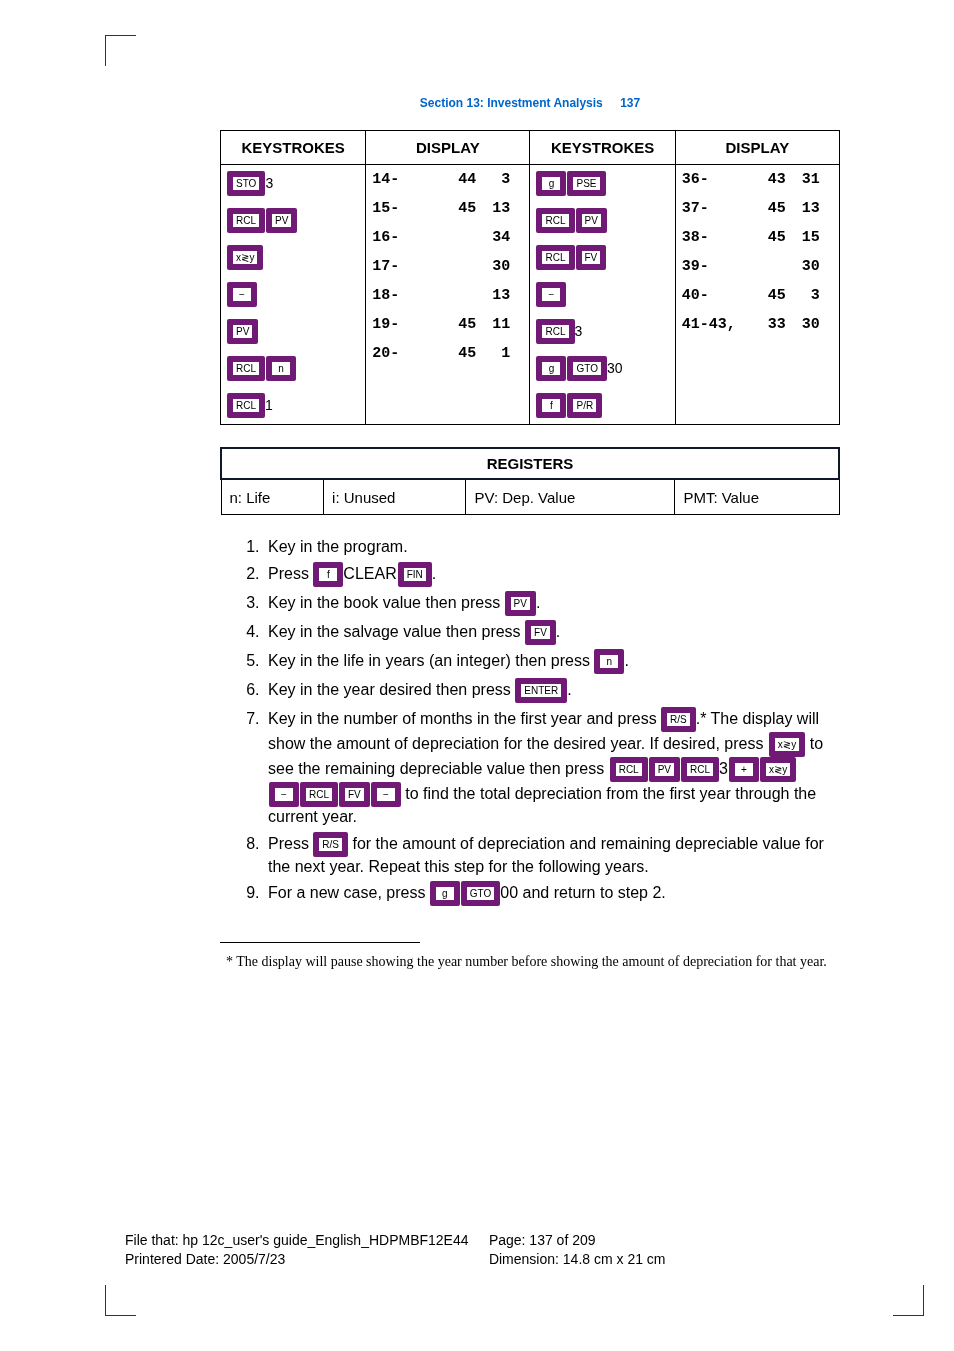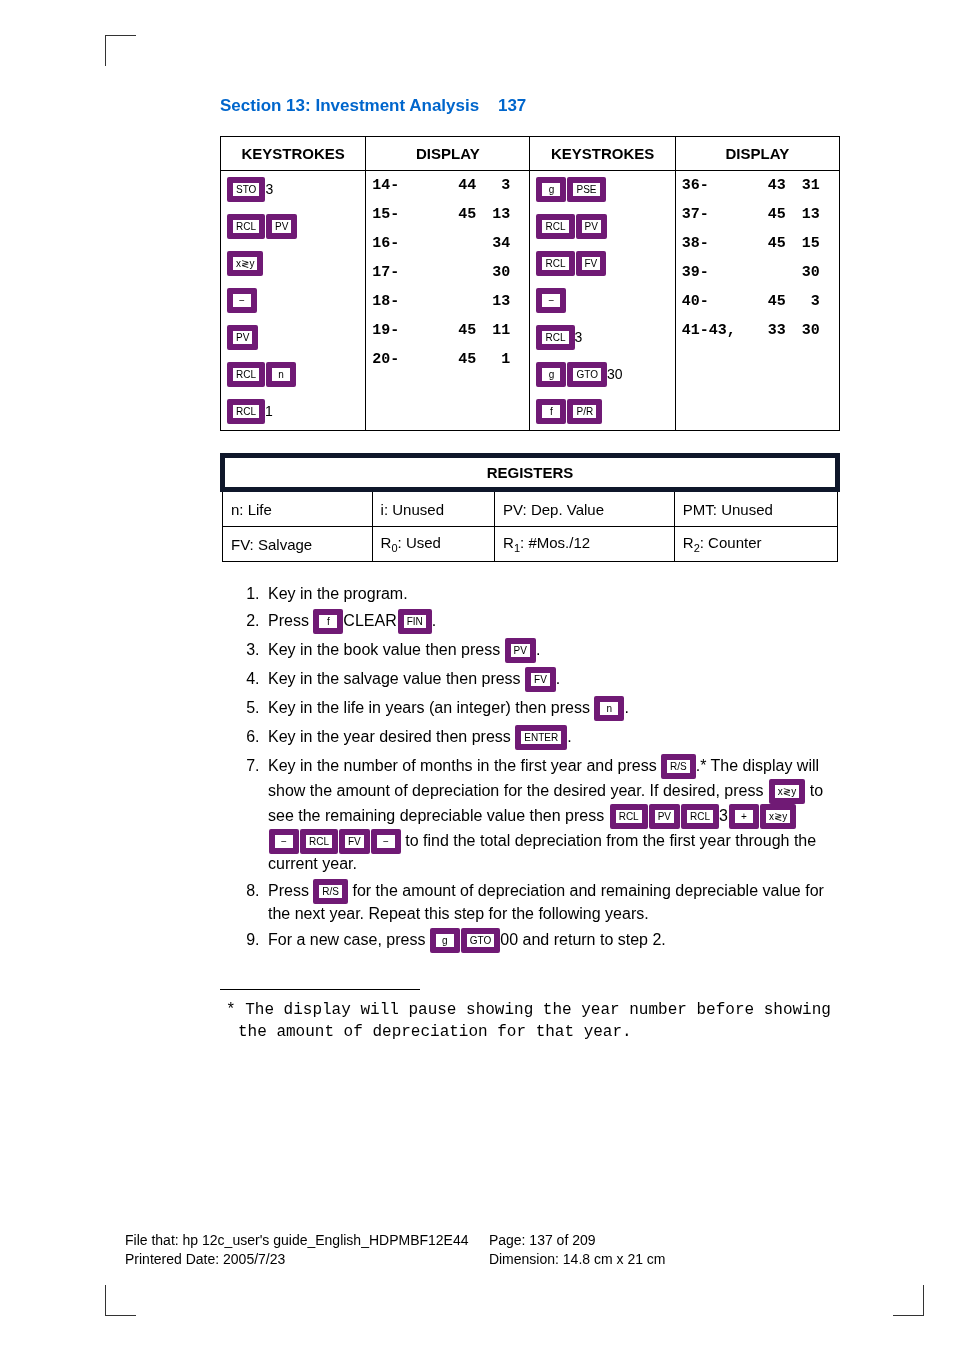--- a/index.html
+++ b/index.html
@@ -36,24 +36,24 @@
     border-right: 1px solid #333;
     border-bottom: 1px solid #333;
   }
   .content {
     position: absolute;
     top: 96px;
     left: 220px;
     width: 620px;
   }
   .header {
-    text-align: left;
+    text-align: center;
     font-family: "Arial Narrow", Arial, sans-serif;
     font-weight: bold;
-    font-size: 17px;
+    font-size: 12px;
     margin-bottom: 20px;
   }
   .header .sect { color: #0066cc; }
   .header .pg   { color: #0066cc; margin-left: 14px;}
   .table {
     border-collapse: collapse;
     width: 100%;
     font-size: 15px;
   }
   .table th, .table td {
@@ -70,21 +70,21 @@
   .kcol { width: 128px; }
   .dcol { font-family: "Courier New", monospace; font-weight: bold; white-space: pre; }
   .dcol span { display:inline-block; }
   .regtable {
     border-collapse: collapse;
     width: 100%;
     margin-top: 22px;
     font-size: 15px;
   }
   .regtable th {
-    border: 5px solid #0f172a;
+    border: 2px solid #0f172a;
     font-family: "Arial Narrow", Arial, sans-serif;
     font-weight: bold;
     text-align: center;
     padding: 6px;
   }
   .regtable td {
     border: 1px solid #000;
     padding: 6px 8px;
     font-family: "Arial Narrow", Arial, sans-serif;
     font-size: 15px;
@@ -115,22 +115,22 @@
   }
   .key + .key { margin-left: 1px; }
   .txt3 { font-family: Arial, sans-serif; font-size: 14px; }
   .footnote-sep {
     width: 200px;
     border: none;
     border-top: 1px solid #000;
     margin: 36px 0 10px 0;
   }
   .footnote {
-    font-family: Liberation Mono, monospace;
-    font-size: 16px;
+    font-family: Liberation Serif, serif;
+    font-size: 14px;
     line-height: 1.35;
     padding-left: 18px;
     text-indent: -12px;
   }
   .footer {
     position: absolute;
     left: 125px;
     bottom: 82px;
     font-family: "Arial Narrow", Arial, sans-serif;
     font-size: 14px;
@@ -198,27 +198,21 @@
       <tbody>
           <tr>
             <th colspan="4">REGISTERS</th>
           </tr>
       </tbody>
         <tbody id="regrows">
           <tr>
             <td>n: Life</td>
             <td>i: Unused</td>
             <td>PV: Dep. Value</td>
-            <td>PMT: Unused</td>
-          </tr>
-          <tr>
-            <td>FV: Salvage</td>
-            <td>R<span class="sub">0</span>: Used</td>
-            <td>R<span class="sub">1</span>: #Mos./12</td>
-            <td>R<span class="sub">2</span>: Counter</td>
+            <td>PMT: Value</td>
           </tr>
         </tbody>
     </table>
 
     <div class="steps">
       <ol id="stepsol">
           <li>Key in the program.</li>
           <li>Press <span class="key">f</span>CLEAR<span class="key">FIN</span>.</li>
           <li>Key in the book value then press <span class="key">PV</span>.</li>
           <li>Key in the salvage value then press <span class="key">FV</span>.</li>

